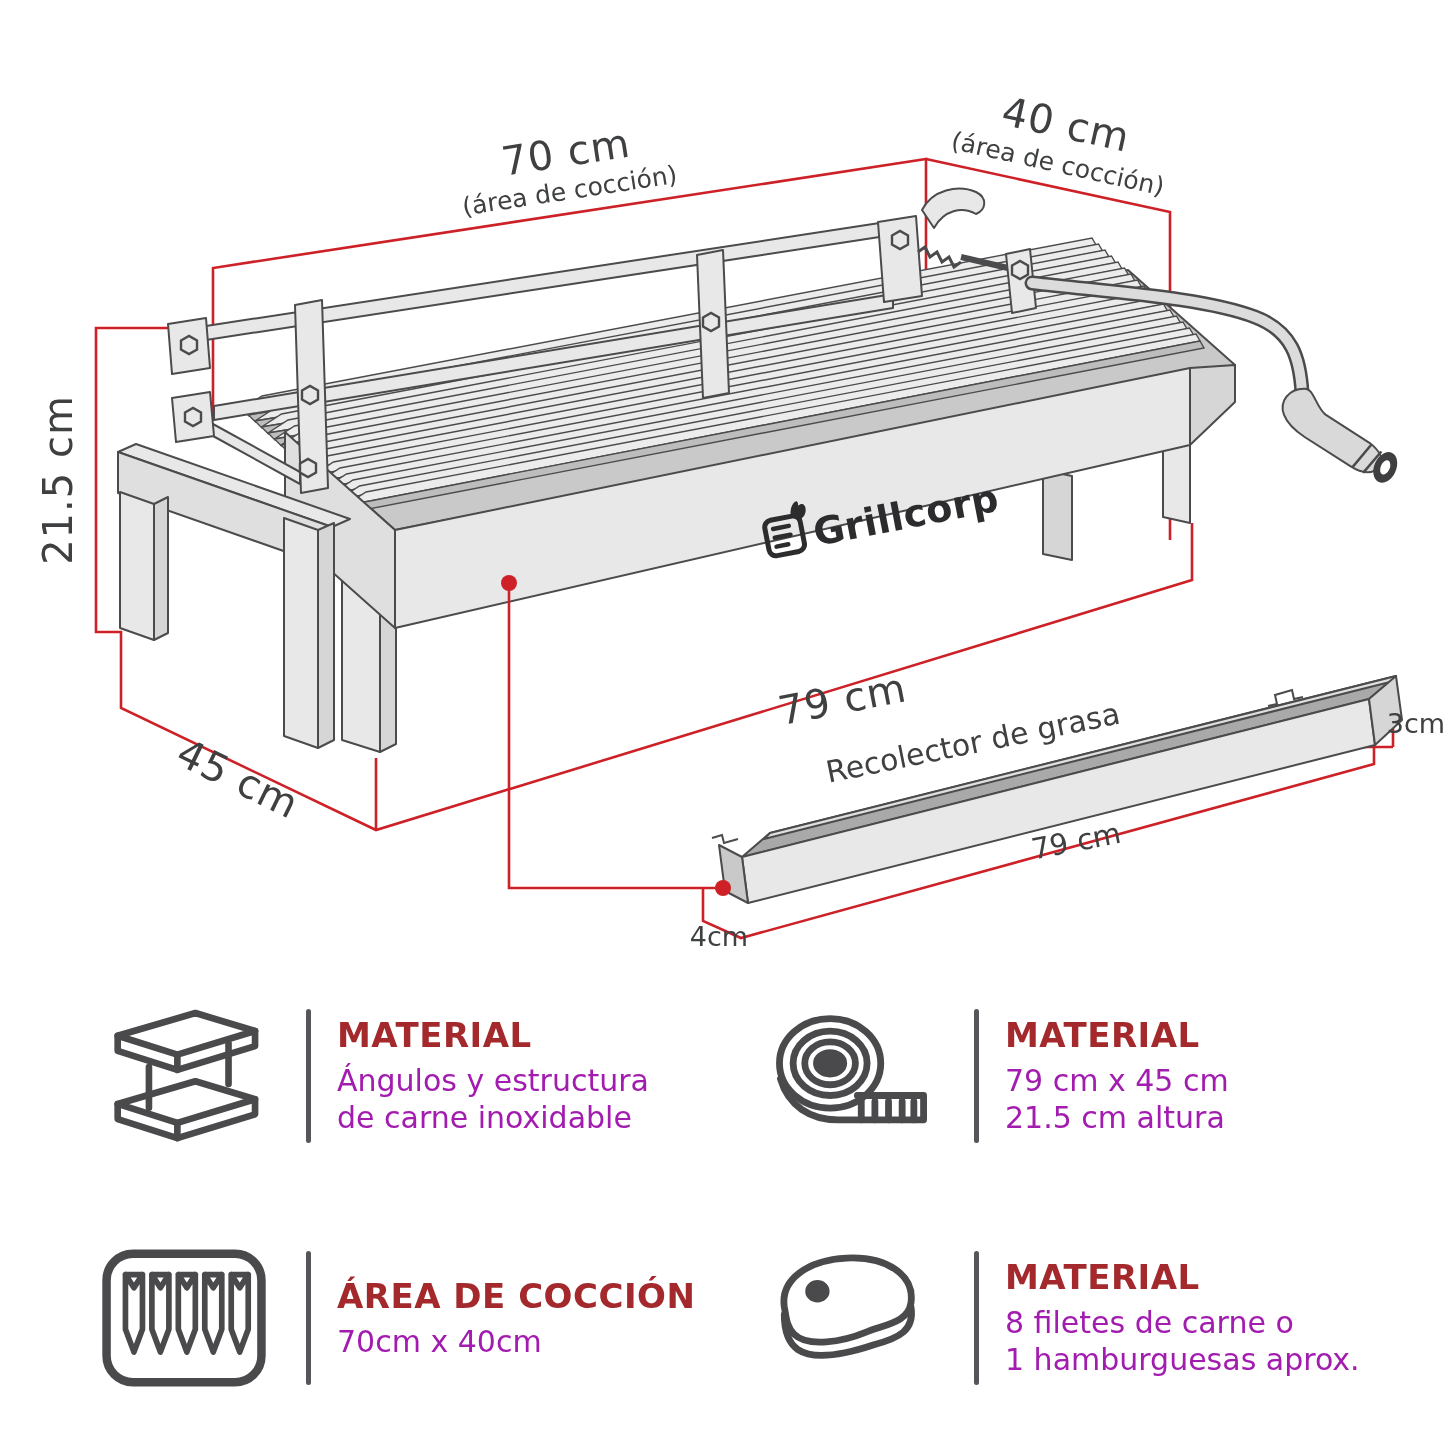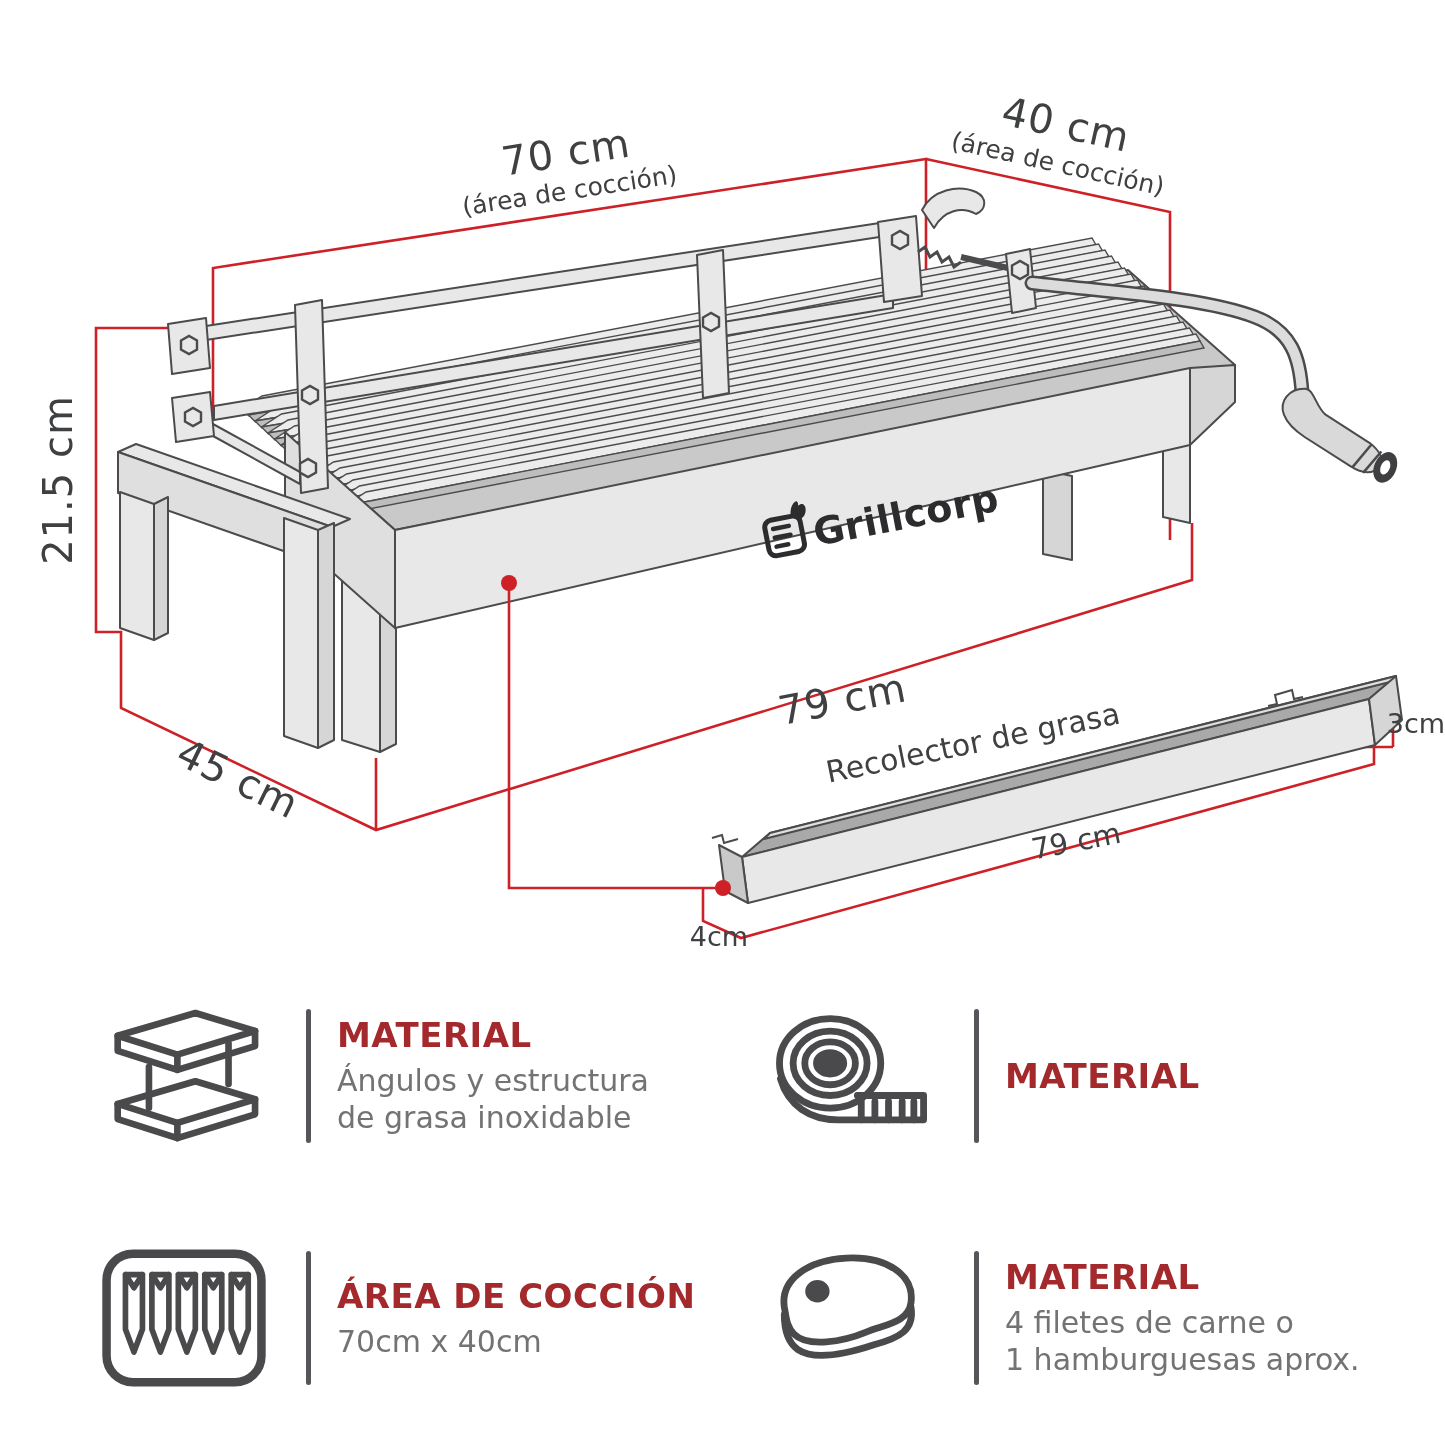--- a/index.html
+++ b/index.html
@@ -20,21 +20,21 @@
   .sl-a{fill:#ececec;stroke:#4b4b4d;stroke-width:1.4;}
   .sl-b{fill:#bdbdbd;stroke:#4b4b4d;stroke-width:1.4;}
   .bolt{fill:#e8e8e8;stroke:#4b4b4d;stroke-width:2.4;}
   .specs{position:absolute;left:88px;top:992px;width:1286px;
          display:grid;grid-template-columns:618px 618px;column-gap:50px;row-gap:74px;}
   .spec{display:flex;align-items:center;gap:26px;height:168px;}
   .spec-icon{width:192px;flex:0 0 192px;display:flex;justify-content:center;align-items:center;}
   .spec-divider{width:5px;height:134px;background:#55565a;border-radius:3px;flex:0 0 5px;}
   .spec-text{display:flex;flex-direction:column;gap:8px;}
   .spec-title{font-size:34px;font-weight:bold;color:#a4292c;letter-spacing:.5px;}
-  .spec-line{font-size:30px;font-weight:500;color:#737373;line-height:1.22;}
+  .spec-line{font-size:30px;font-weight:500;color:#a21caf;line-height:1.22;}
   .icon-stroke{fill:none;stroke:#4a4a4c;stroke-width:7;stroke-linejoin:round;stroke-linecap:round;}
 </style>
 </head>
 <body>
 
 <div class="diagram-wrap">
 <svg width="1445" height="965" viewBox="0 0 1445 965">
   <defs>
     <g id="slat">
       <path class="sl-a" d="M-20,11 L0,-2 L830,-160 L834,-153 L4,7 Z"></path>
@@ -178,41 +178,45 @@
           <path d="M25,112 L25,128 L88,148 L88,132"></path>
           <path d="M170,107 L170,123 L88,148"></path>
         </g>
       </svg>
     </div>
     <div class="spec-divider"></div>
     <div class="spec-text">
       <div class="spec-title">MATERIAL</div>
       <div>
         <div class="spec-line">Ángulos y estructura</div>
-        <div class="spec-line">de grasa inoxidable</div>
+        <div class="spec-line">de carne inoxidable</div>
       </div>
     </div>
   </div>
 
   <div class="spec">
     <div class="spec-icon">
       <svg width="185" height="148" viewBox="0 0 190 150">
         <g class="icon-stroke">
           <ellipse cx="72" cy="62" rx="52" ry="46"></ellipse>
           <ellipse cx="72" cy="62" rx="38" ry="33"></ellipse>
           <ellipse cx="72" cy="62" rx="26" ry="22"></ellipse>
           <ellipse cx="72" cy="62" rx="14" ry="11" fill="#4a4a4c"></ellipse>
           <path d="M21,78 C29,106 52,120 80,120 L168,120 L168,95 L100,95"></path>
           <path d="M104,120 V101 M118,120 V101 M132,120 V101 M146,120 V101 M158,120 V101"></path>
         </g>
       </svg>
     </div>
     <div class="spec-divider"></div>
     <div class="spec-text">
       <div class="spec-title">MATERIAL</div>
+      <div>
+        <div class="spec-line">79 cm x 45 cm</div>
+        <div class="spec-line">21.5 cm altura</div>
+      </div>
     </div>
   </div>
 
   <div class="spec">
     <div class="spec-icon">
       <svg width="170" height="150" viewBox="0 0 180 152">
         <g class="icon-stroke">
           <rect x="8" y="8" width="164" height="136" rx="28" stroke-width="9"></rect>
           <path stroke-width="6" d="M28,30 L46,30 L46,88 L37,112 L28,88 Z M28,30 L37,44 L46,30"></path>
           <path stroke-width="6" d="M56,30 L74,30 L74,88 L65,112 L56,88 Z M56,30 L65,44 L74,30"></path>
@@ -238,19 +242,19 @@
           <path d="M28,66 C24,38 52,18 92,16 C134,14 162,34 158,62 C155,82 132,84 112,92 C88,102 52,108 38,94 C30,86 30,76 28,66 Z"></path>
           <path d="M158,66 C162,90 146,98 120,105 C96,113 60,122 42,110 C32,103 28,90 28,74"></path>
           <ellipse cx="62" cy="50" rx="9" ry="8" fill="#4a4a4c"></ellipse>
         </g>
       </svg>
     </div>
     <div class="spec-divider"></div>
     <div class="spec-text">
       <div class="spec-title">MATERIAL</div>
       <div>
-        <div class="spec-line">4 filetes de carne o</div>
+        <div class="spec-line">8 filetes de carne o</div>
         <div class="spec-line">1 hamburguesas aprox.</div>
       </div>
     </div>
   </div>
 
 </div>
 
 </body></html>

